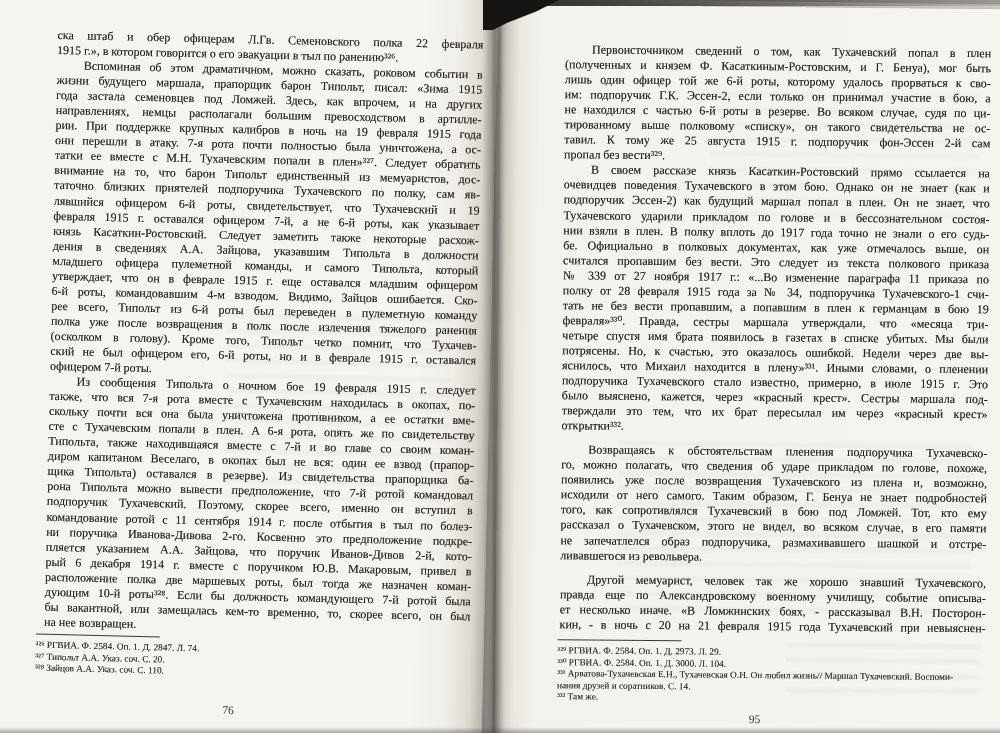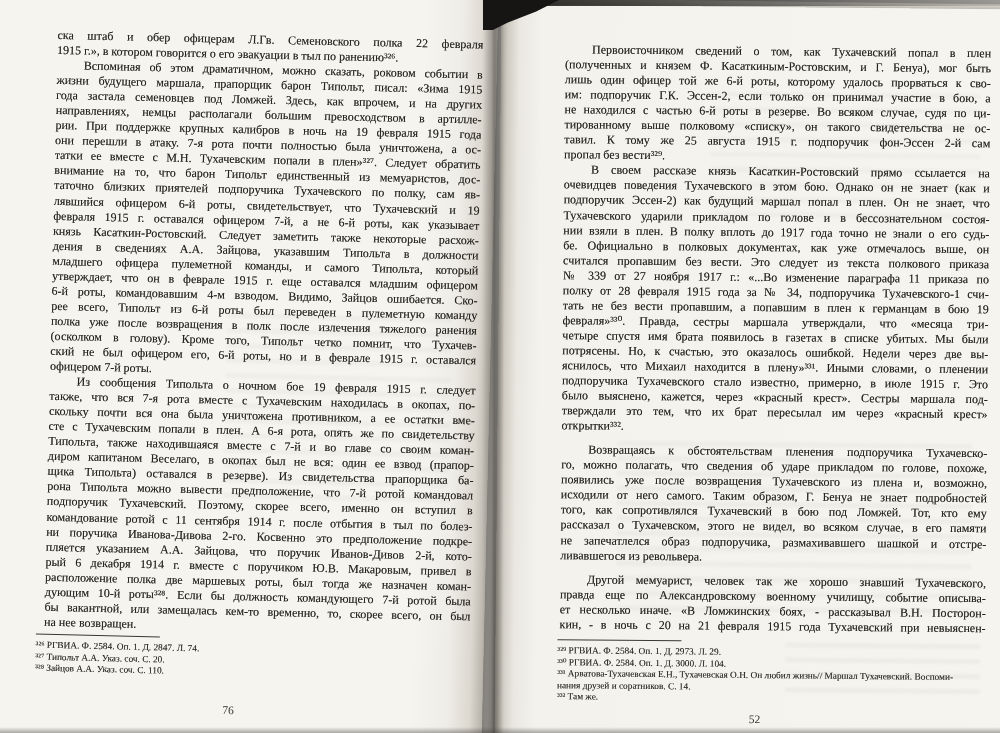--- a/index.html
+++ b/index.html
@@ -190,21 +190,21 @@
     <div class="fnblock">
       <div class="fnsep"></div>
       <div>
           <div class="fnline">³²⁹ РГВИА. Ф. 2584. Оп. 1. Д. 2973. Л. 29.</div>
           <div class="fnline">³³⁰ РГВИА. Ф. 2584. Оп. 1. Д. 3000. Л. 104.</div>
           <div class="fnline">³³¹ Арватова-Тухачевская Е.Н., Тухачевская О.Н. Он любил жизнь// Маршал Тухачевский. Воспоми-</div>
           <div class="fnline">нания друзей и соратников. С. 14.</div>
           <div class="fnline">³³² Там же.</div>
         </div>
     </div>
-    <div class="pagenum">52</div>
+    <div class="pagenum">95</div>
   </div>
 
   <div class="gutter"></div>
   <div class="spine-wedge"></div>
   <div class="topstrip"></div>
   <div class="bottomstrip"></div>
 
 </div>
 
 </body></html>

